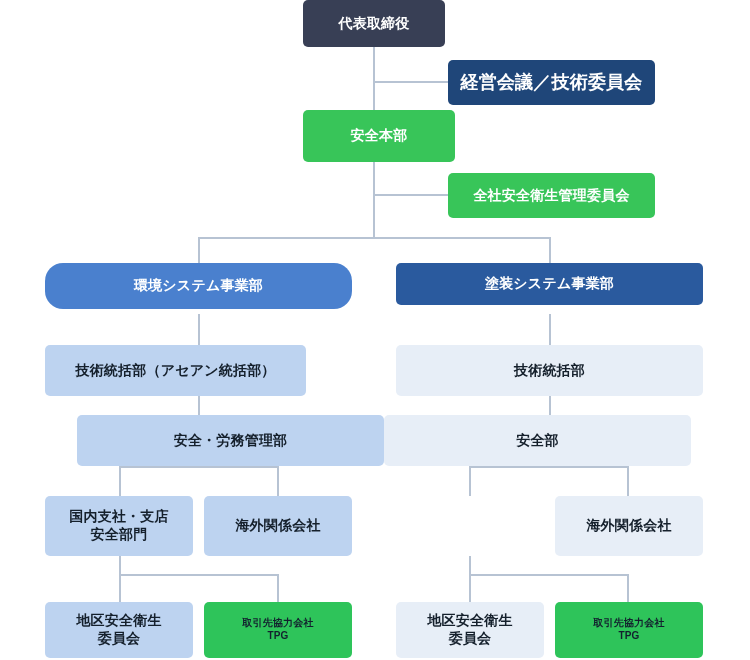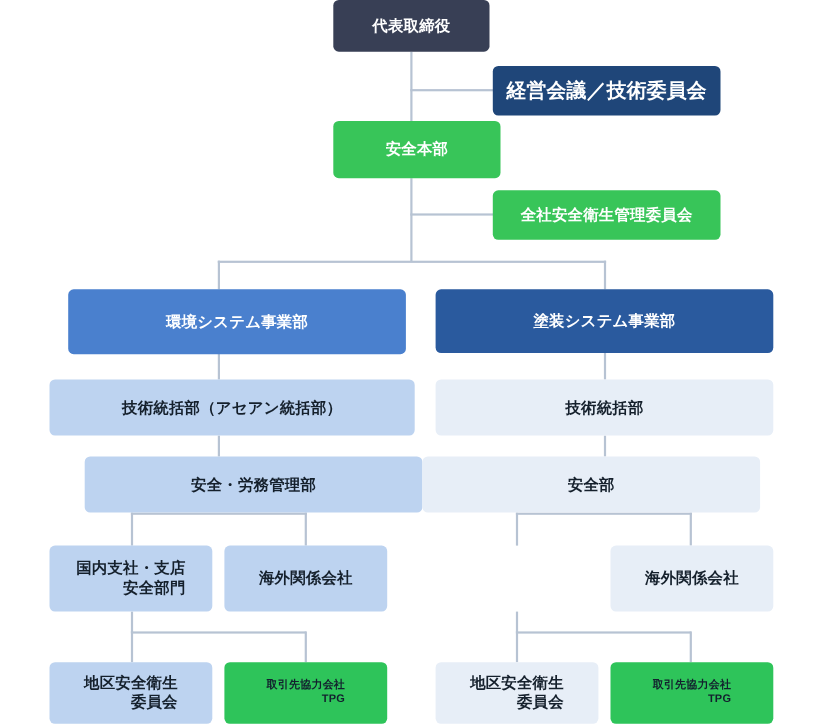--- a/index.html
+++ b/index.html
@@ -28,21 +28,21 @@
   .conn.v { width: 2px; }
 
   
   .node {
     position: absolute;
     box-sizing: border-box;
     border-radius: 5px;
     display: flex;
     align-items: center;
     justify-content: center;
-    text-align: right;
+    text-align: center;
     line-height: 1.28;
     white-space: pre-line;
     padding: 2px 6px;
     letter-spacing: 0.2px;
   }
 
   
   .n-dark      { background: #383f55; color: #ffffff; font-weight: 700; font-size: 14px; }
   .n-navy      { background: #1f4679; color: #ffffff; font-weight: 700; font-size: 18px; }
   .n-green     { background: #38c559; color: #ffffff; font-weight: 700; font-size: 14px; }
@@ -94,38 +94,38 @@
   <div class="conn v" style="left:627px; top:574px; height:28px;"></div>
 
   <div class="node n-dark" style="left:303px; top:0px; width:142px; height:47px;">代表取締役</div>
 
   <div class="node n-navy" style="left:448px; top:60px; width:207px; height:45px;">経営会議／技術委員会</div>
 
   <div class="node n-green" style="left:303px; top:110px; width:152px; height:52px;">安全本部</div>
 
   <div class="node n-green" style="left:448px; top:173px; width:207px; height:45px;">全社安全衛生管理委員会</div>
 
-  <div class="node n-blue" style="left:62px; top:263px; width:307px; height:59px;">環境システム事業部</div>
+  <div class="node n-blue" style="left:45px; top:263px; width:307px; height:46px;border-radius:18px;">環境システム事業部</div>
 
-  <div class="node n-lightblue" style="left:45px; top:345px; width:332px; height:51px;">技術統括部（アセアン統括部）</div>
+  <div class="node n-lightblue" style="left:45px; top:345px; width:261px; height:51px;">技術統括部（アセアン統括部）</div>
 
   <div class="node n-lightblue" style="left:45px; top:415px; width:307px; height:51px;margin-left:32px;">安全・労務管理部</div>
 
   <div class="node n-lightblue" style="left:45px; top:496px; width:148px; height:60px;">国内支社・支店
 安全部門</div>
 
   <div class="node n-lightblue" style="left:204px; top:496px; width:148px; height:60px;">海外関係会社</div>
 
   <div class="node n-lightblue" style="left:45px; top:602px; width:148px; height:56px;">地区安全衛生
 委員会</div>
 
   <div class="node n-greenb" style="left:204px; top:602px; width:148px; height:56px;">取引先協力会社
 TPG</div>
 
-  <div class="node n-navy2" style="left:396px; top:263px; width:307px; height:58px;">塗装システム事業部</div>
+  <div class="node n-navy2" style="left:396px; top:263px; width:307px; height:42px;">塗装システム事業部</div>
 
   <div class="node n-palegrey" style="left:396px; top:345px; width:307px; height:51px;">技術統括部</div>
 
   <div class="node n-palegrey" style="left:384px; top:415px; width:307px; height:51px;">安全部</div>
 
 
   <div class="node n-palegrey" style="left:555px; top:496px; width:148px; height:60px;">海外関係会社</div>
 
   <div class="node n-palegrey" style="left:396px; top:602px; width:148px; height:56px;">地区安全衛生
 委員会</div>

